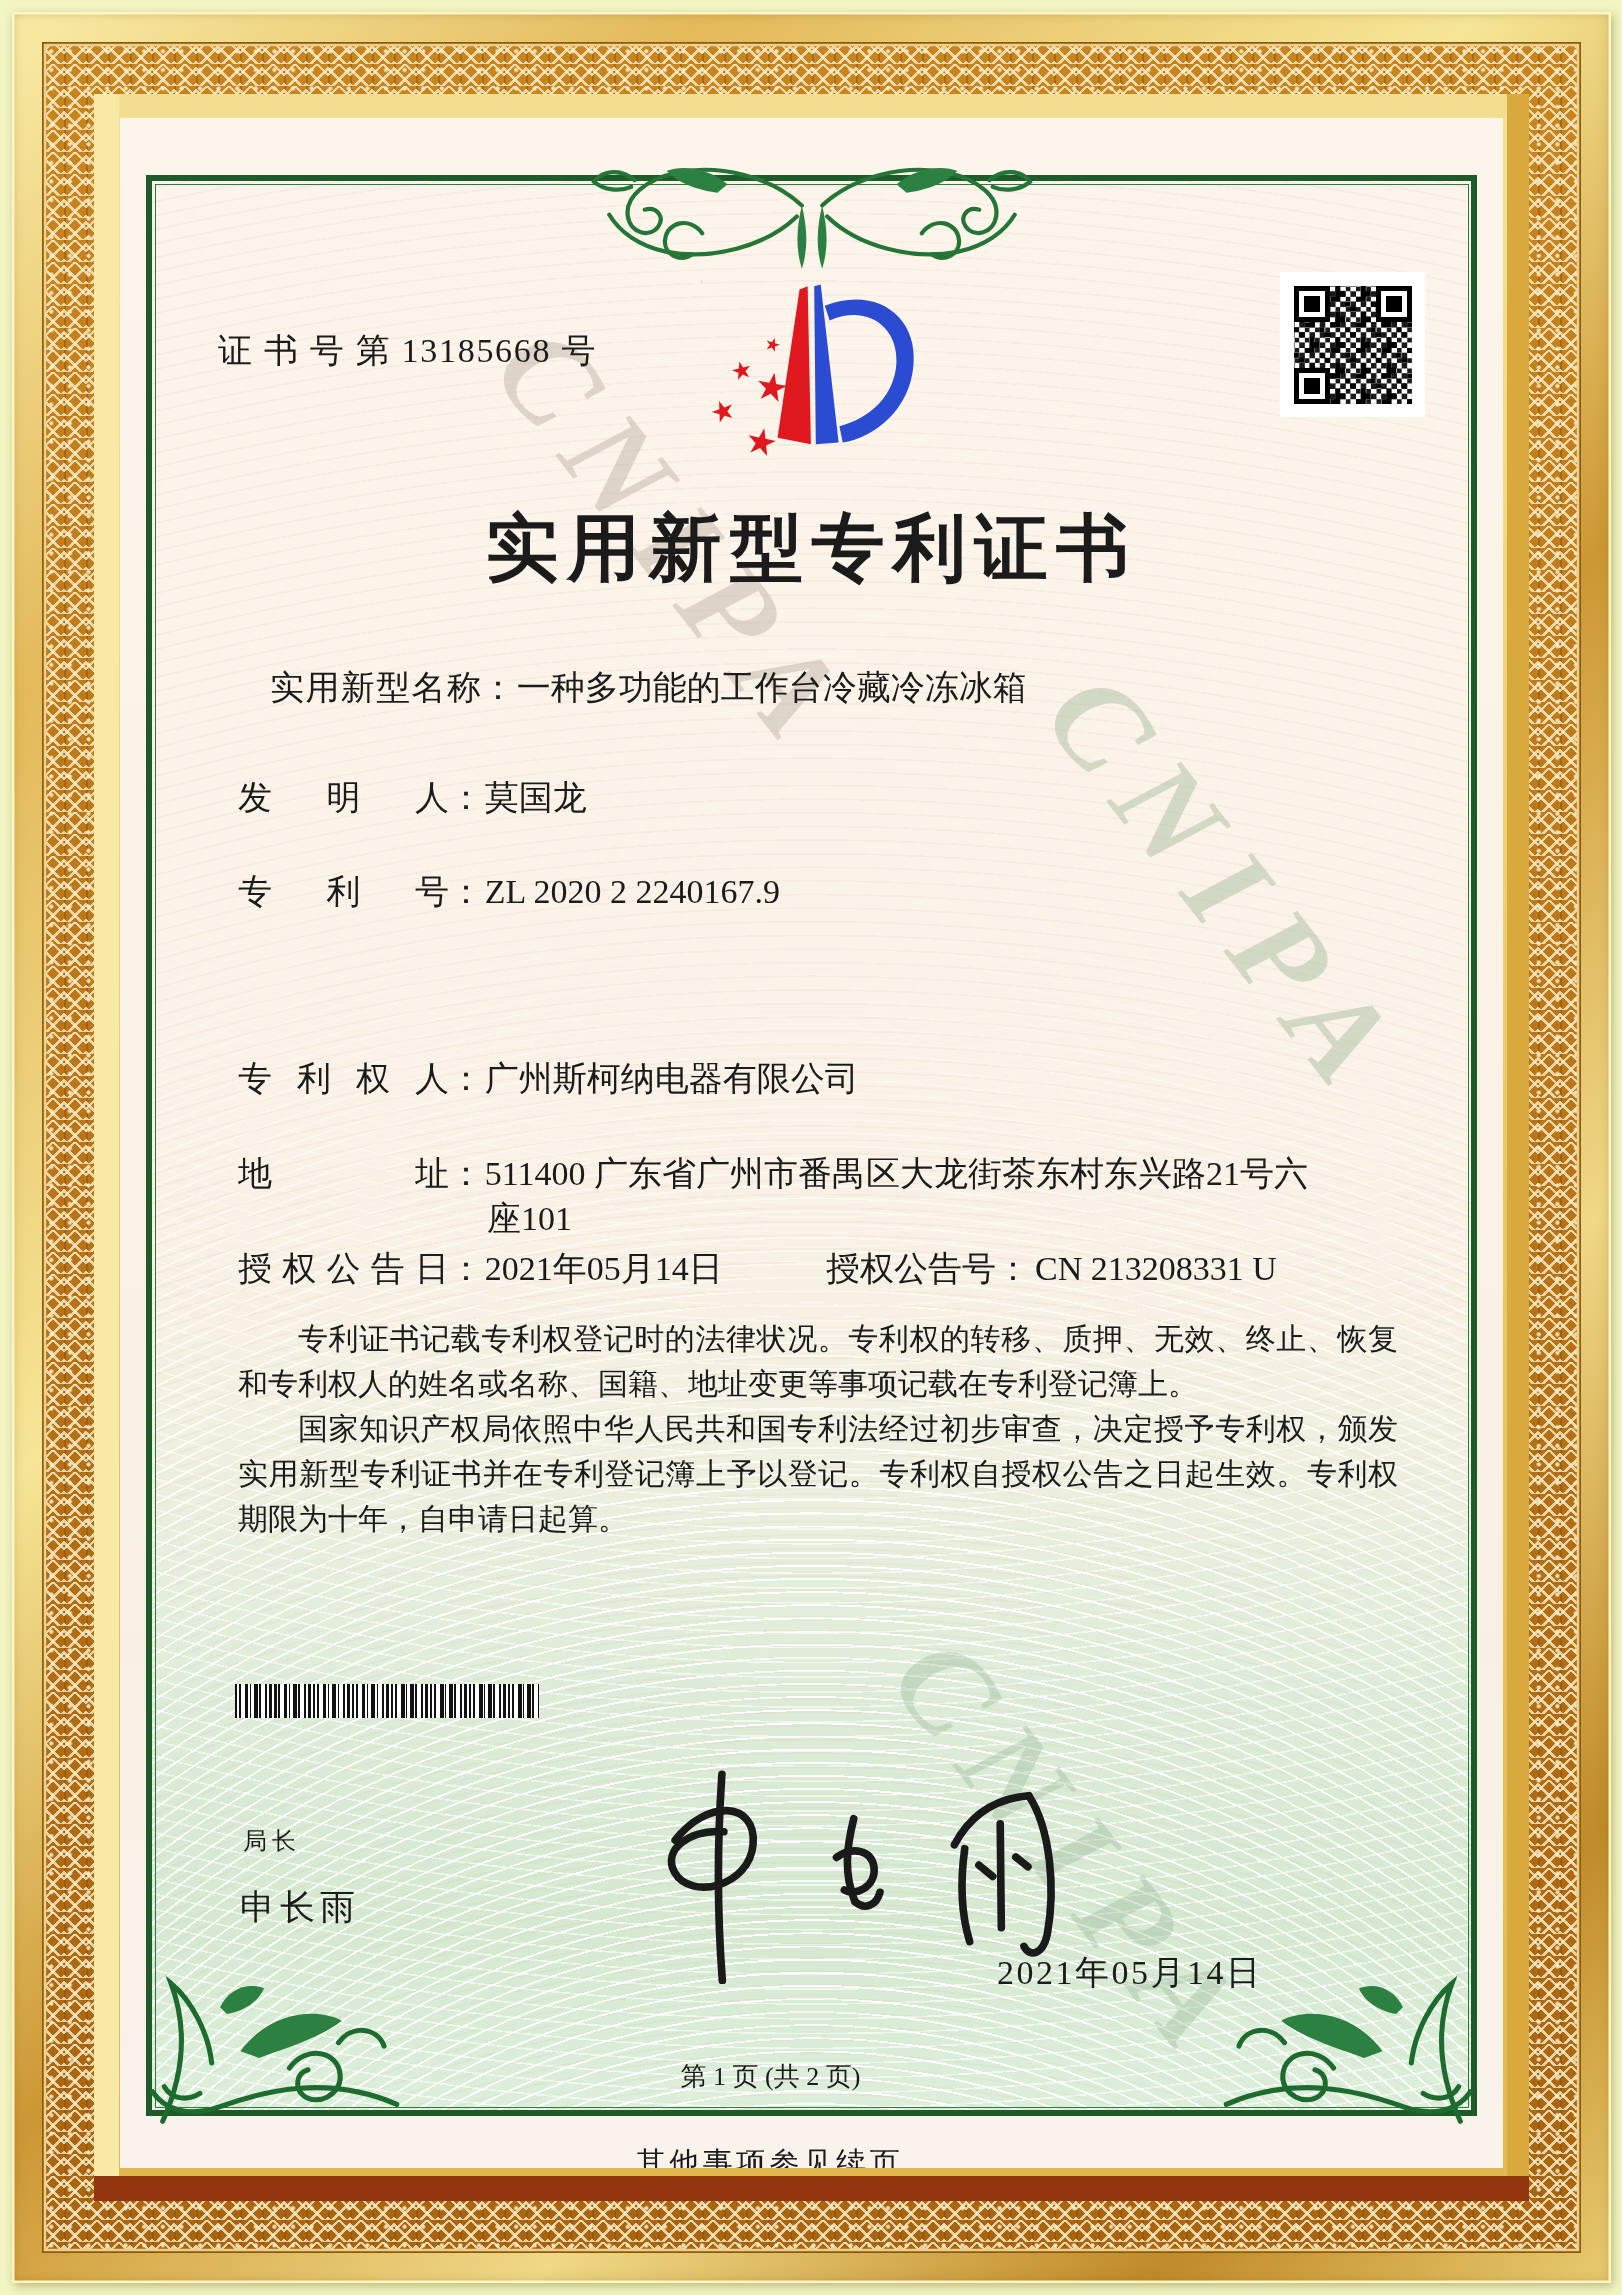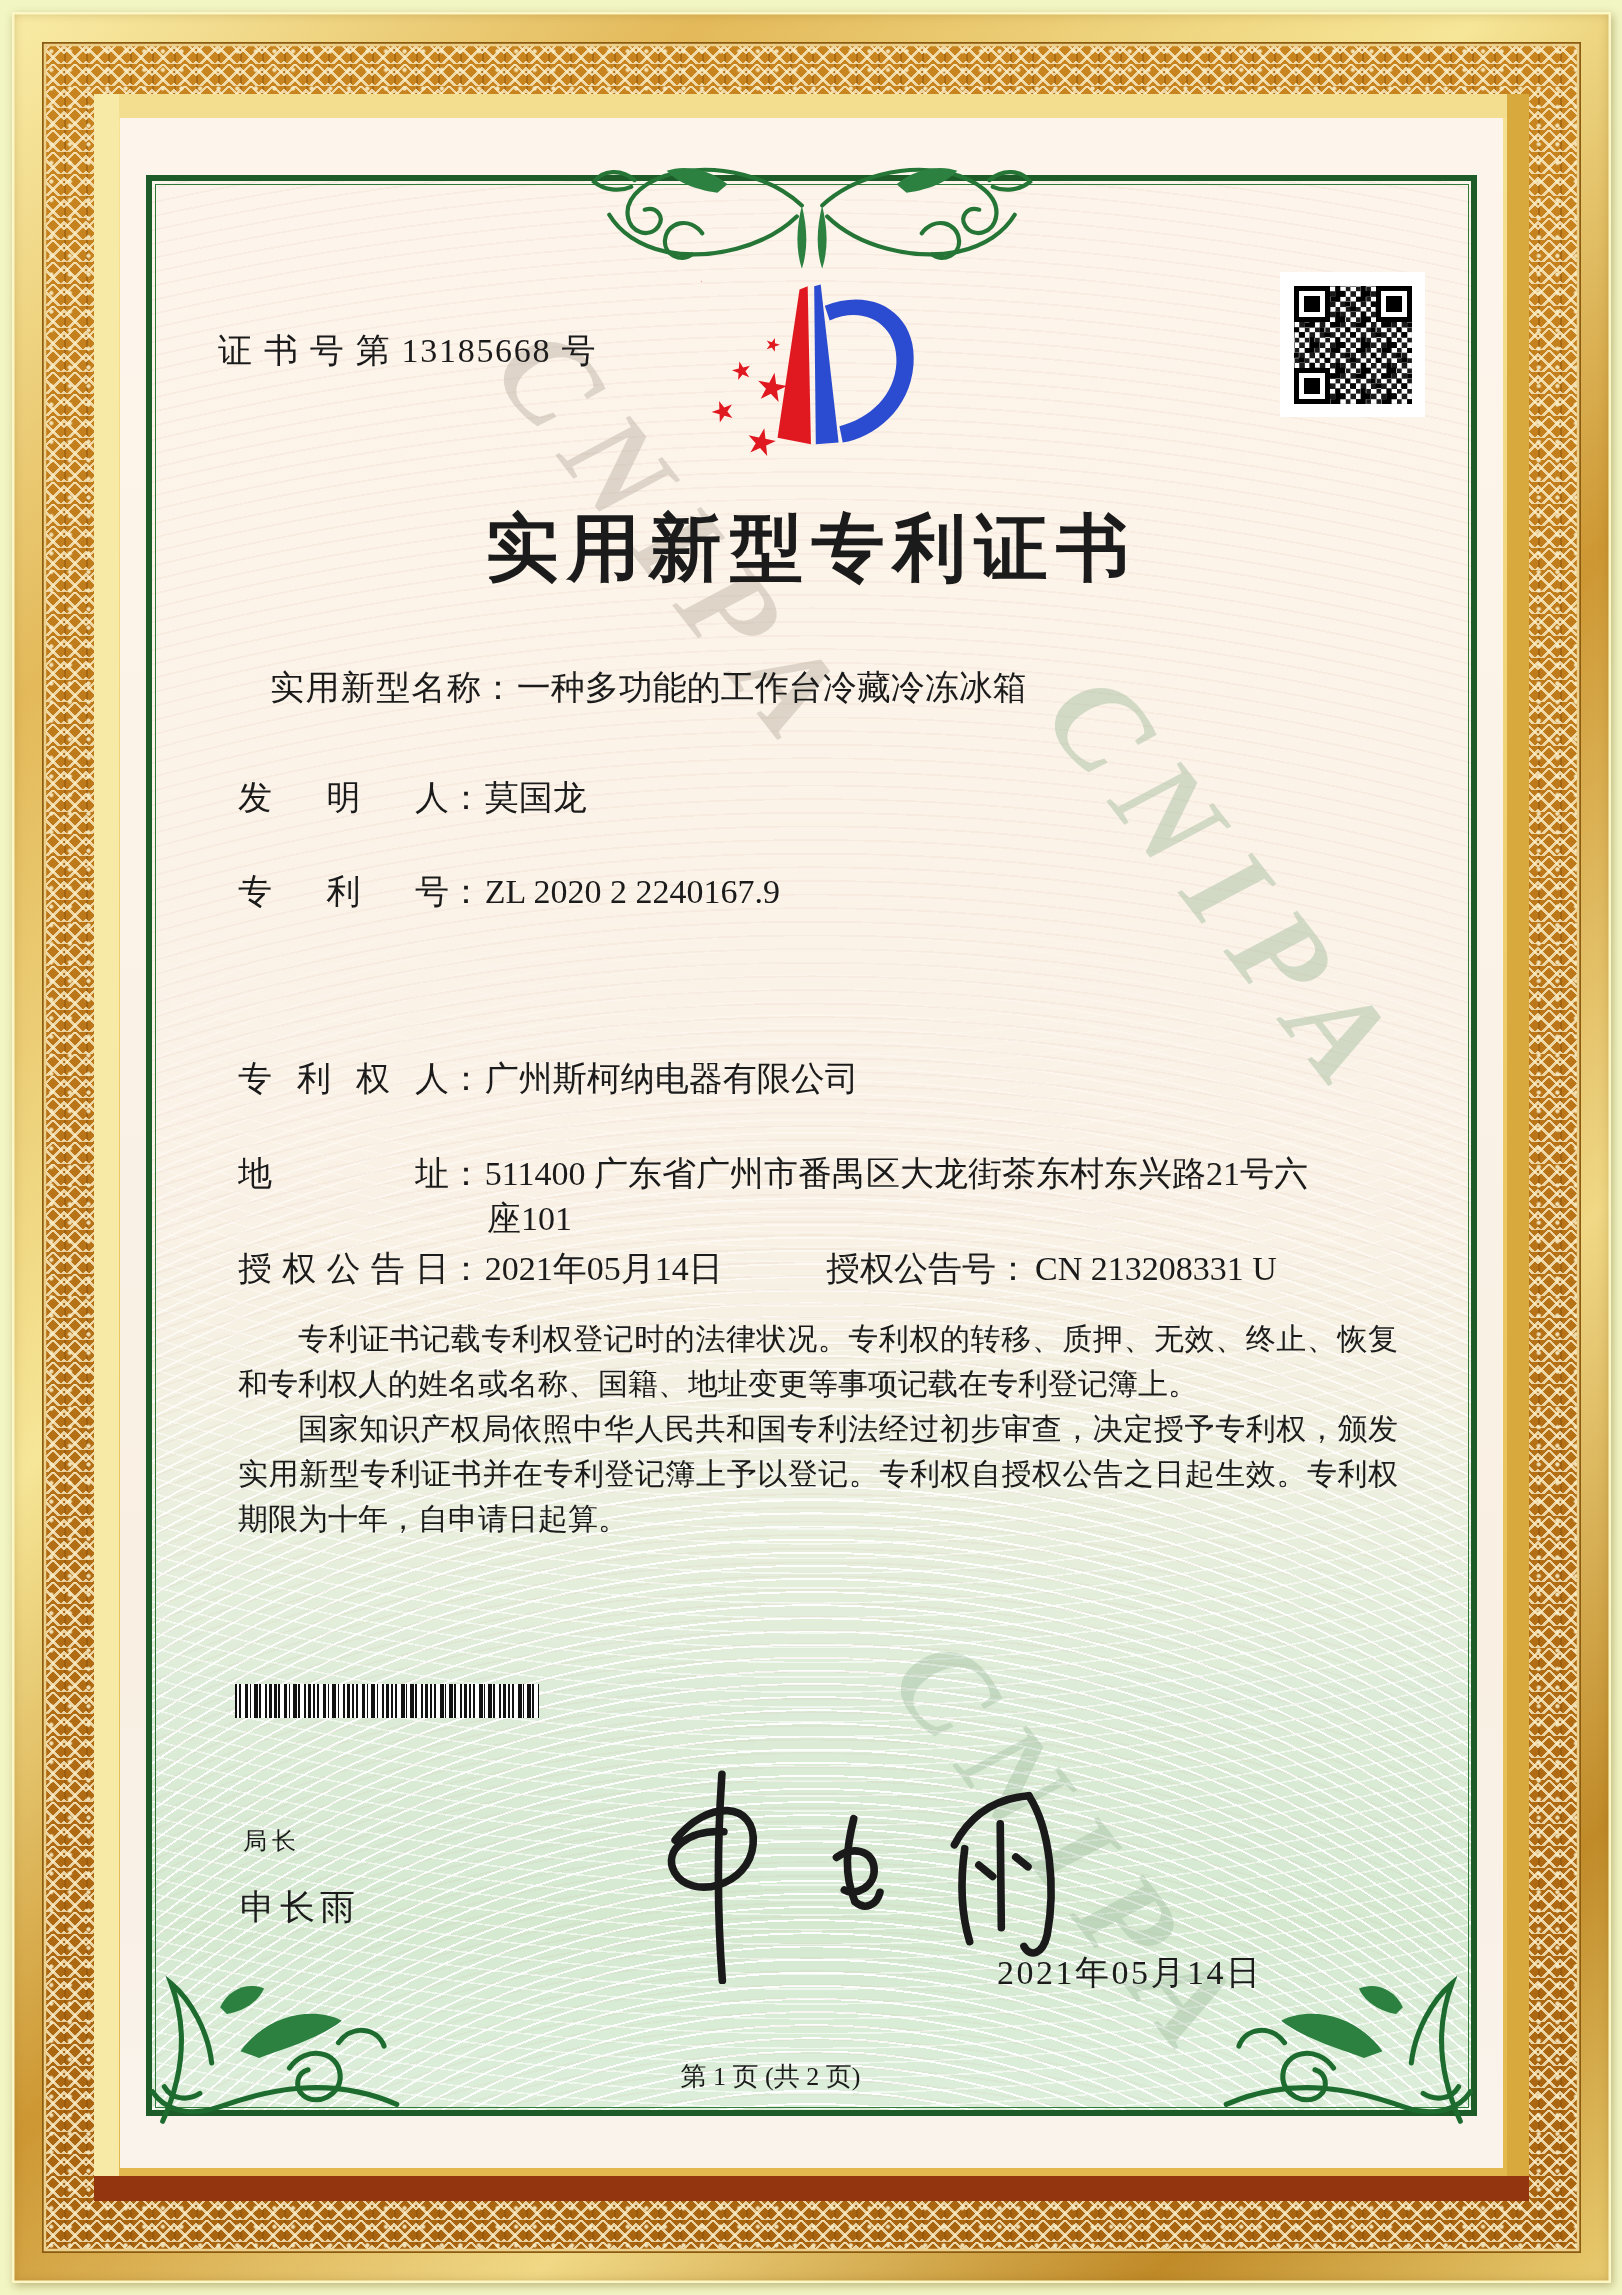--- a/index.html
+++ b/index.html
@@ -264,16 +264,17 @@
         <path d="M462,100 C455,140 456,180 464,210"></path>
         <path d="M540,40 C564,80 568,150 556,205 C550,228 535,232 528,218"></path>
         <path d="M505,72 L502,195"></path>
         <path d="M478,120 l16,14"></path>
         <path d="M522,112 l14,12"></path>
       </g>
     </svg>
 
     <div class="issue-date">2021年05月14日</div>
     <div class="page-footer">第 1 页 (共 2 页)</div>
+    <div class="continuation-note">其他事项参见续页</div>
 
   </div>
 </div>
 
 
 </body></html>

